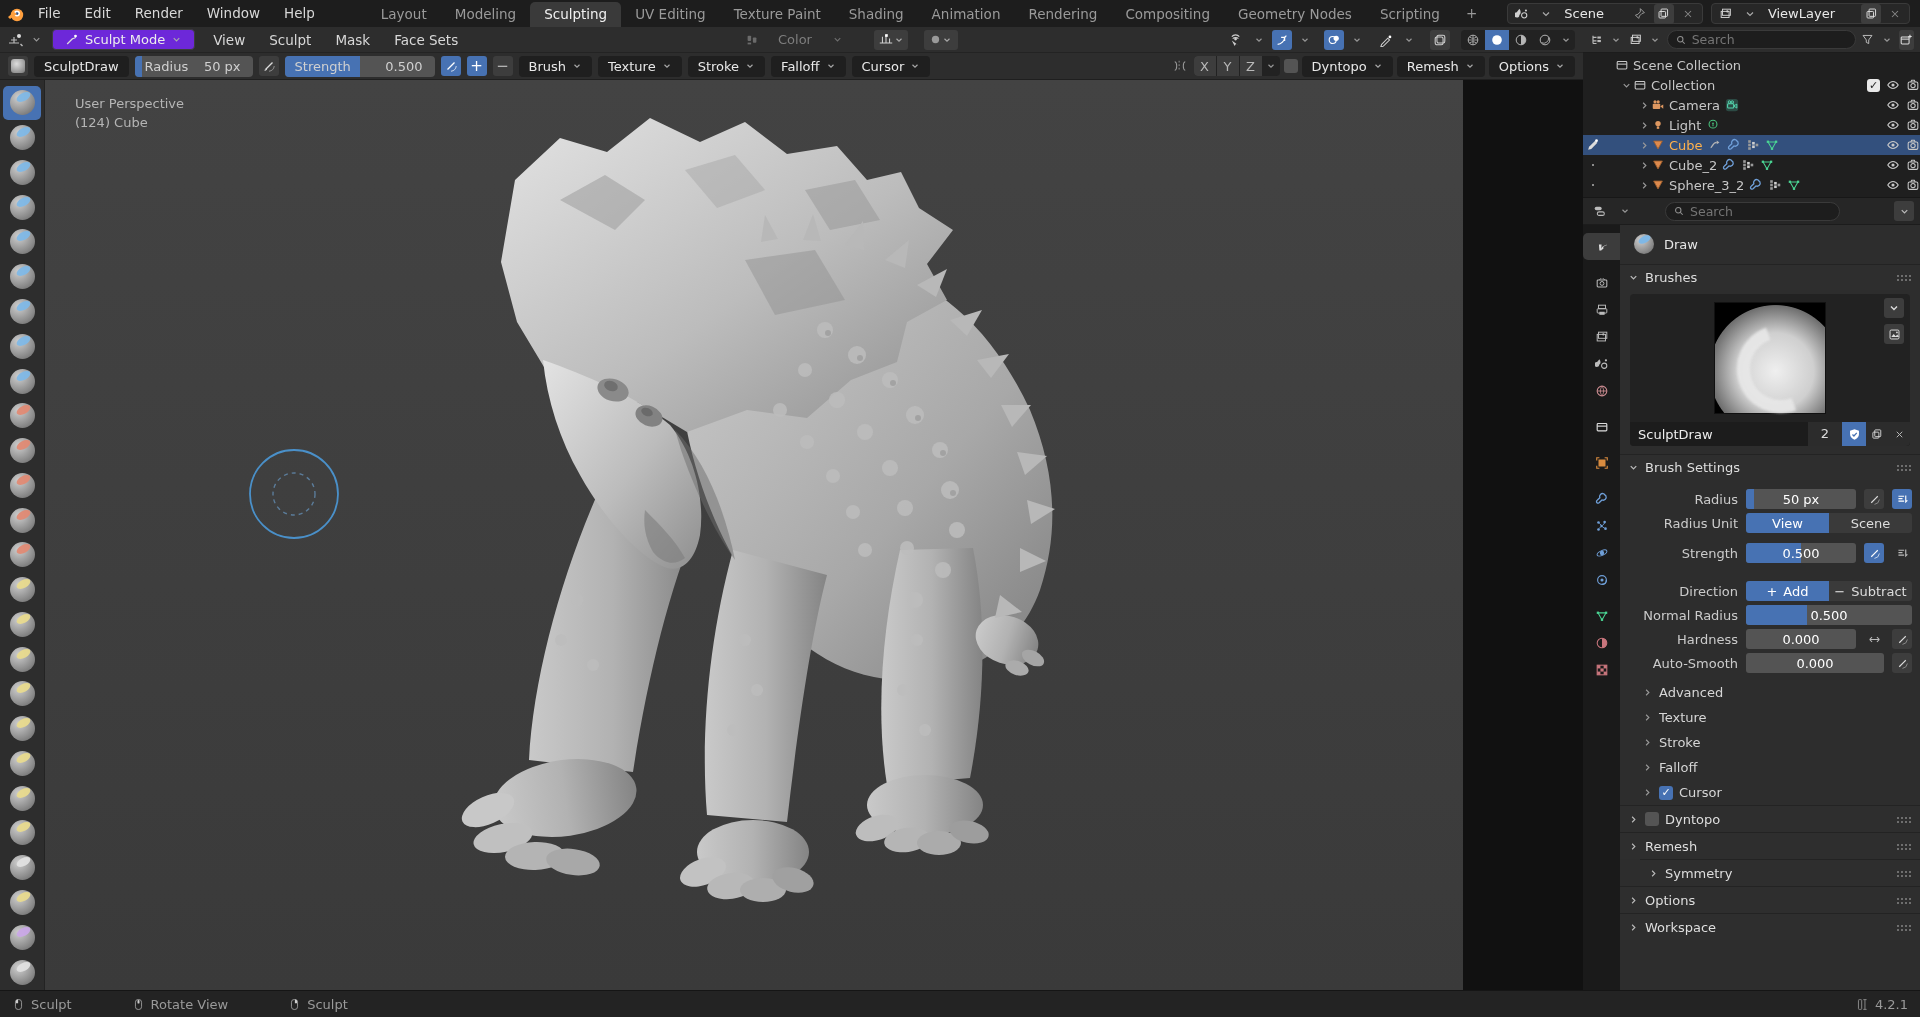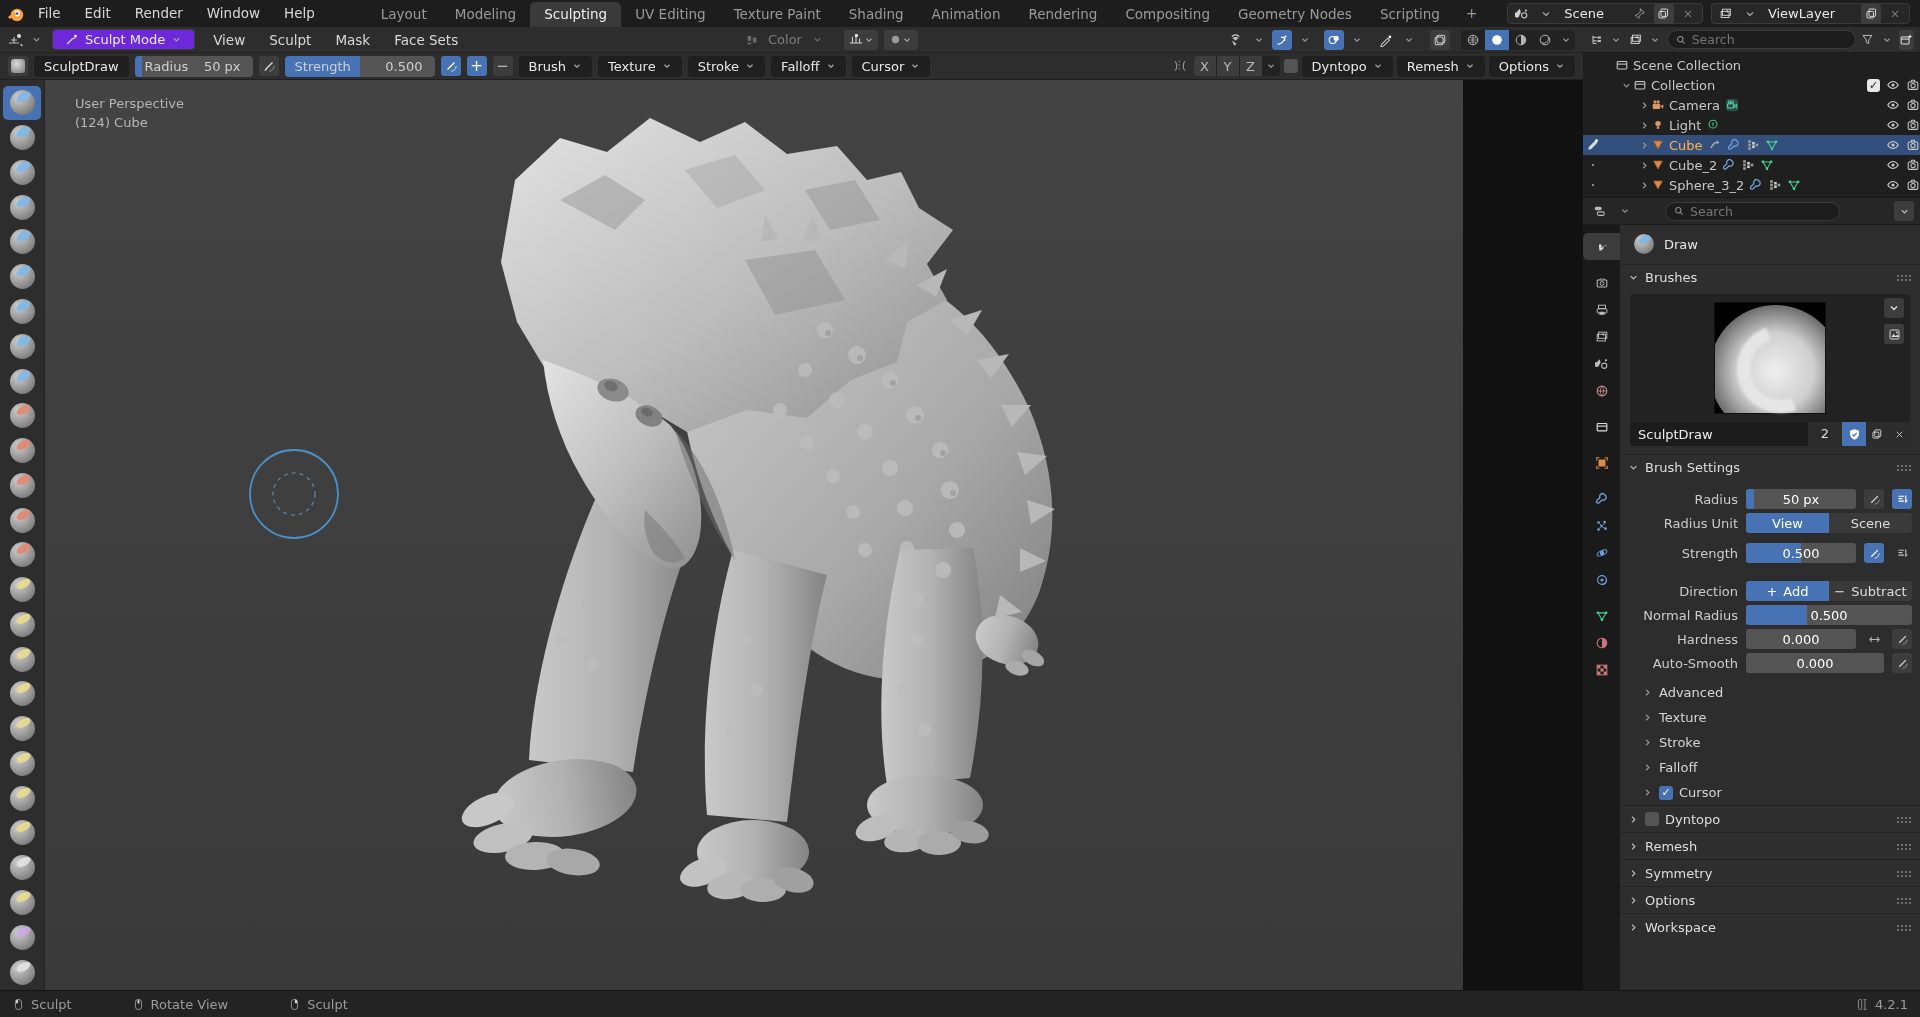--- a/index.html
+++ b/index.html
@@ -16,21 +16,21 @@
   .selector { display:flex; align-items:center; background:#272727; border:1px solid #3a3a3a; border-radius:4px; height:21px; padding:0 4px; gap:4px; }
   .selector .val { color:#e8e8e8; font-size:13px; padding:0 22px 0 4px; }
   .ibtn { display:inline-flex; align-items:center; justify-content:center; width:20px; height:20px; color:#b8b8b8; border-radius:3px; }
   .ibtn.on { background:#4772b3; color:#fff; }
   .ibtn.raised { background:#3d3d3d; }
   svg.ic { display:block; }
   
   #hdr2 { left:0; top:27px; width:1583px; height:26px; background:#2d2d2d; display:flex; align-items:center; border-bottom:1px solid #232323; }
   #hdr2 .menu-item { line-height:26px; font-size:13.5px; }
   .mode-dd { display:flex; align-items:center; gap:6px; background:#6d28d9; border:1px solid #3d3d3d; border-radius:4px; height:21px; padding:0 12px; margin:0 6px; color:#ededed; }
-  #hdr2-mid { position:absolute; left:742px; display:flex; align-items:center; gap:6px; }
+  #hdr2-mid { position:absolute; left:742px; display:flex; align-items:center; gap:16px; }
   #hdr2-right { margin-left:auto; display:flex; align-items:center; gap:3px; padding-right:8px; }
   .btn-group { display:flex; background:#222; border-radius:4px; overflow:hidden; }
   .btn-group .ibtn { border-radius:0; }
   #hdr3 { left:0; top:53px; width:1583px; height:27px; background:#2d2d2d; display:flex; align-items:center; gap:6px; padding-left:8px; border-bottom:1px solid #1f1f1f; }
   .chip { background:#1f1f1f; border-radius:4px; height:21px; display:flex; align-items:center; padding:0 10px; color:#e8e8e8; gap:6px; }
   .hslider { position:relative; background:#545454; border-radius:4px; height:21px; display:flex; align-items:center; overflow:hidden; }
   .hslider .hfill { position:absolute; left:0; top:0; bottom:0; background:#4772b3; }
   .hslider span { position:relative; z-index:1; }
   .hs-label { padding-left:10px; margin-right:auto; }
   .hs-val { padding-right:12px; margin-left:auto; }
@@ -1389,21 +1389,21 @@
         <span>Dyntopo</span>
         <span class="grip"></span>
       </div>
       <div class="panel-hdr" style="height: 27px;">
         <svg class="ic" width="11" height="11" viewBox="0 0 16 16">
           <path d="M6 4l4 4-4 4" fill="none" stroke="#bbb" stroke-width="1.6"></path>
         </svg>
         <span>Remesh</span>
         <span class="grip"></span>
       </div>
-      <div class="panel-hdr" style="height: 27px;">
+      <div class="panel-hdr" style="height: 27px; margin-left: 20px;">
         <svg class="ic" width="11" height="11" viewBox="0 0 16 16">
           <path d="M6 4l4 4-4 4" fill="none" stroke="#bbb" stroke-width="1.6"></path>
         </svg>
         <span>Symmetry</span>
         <span class="grip"></span>
       </div>
       <div class="panel-hdr" style="height: 27px;">
         <svg class="ic" width="11" height="11" viewBox="0 0 16 16">
           <path d="M6 4l4 4-4 4" fill="none" stroke="#bbb" stroke-width="1.6"></path>
         </svg>

